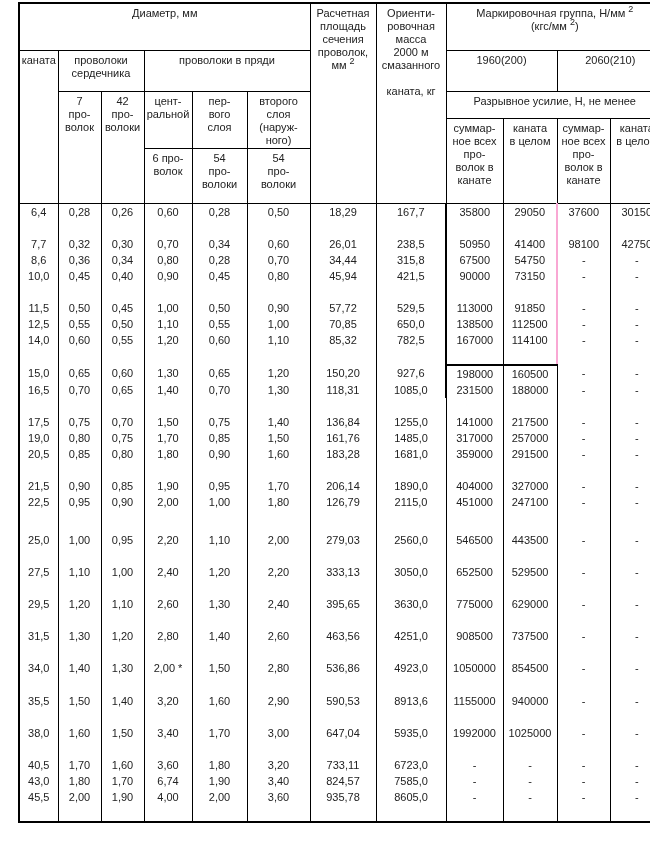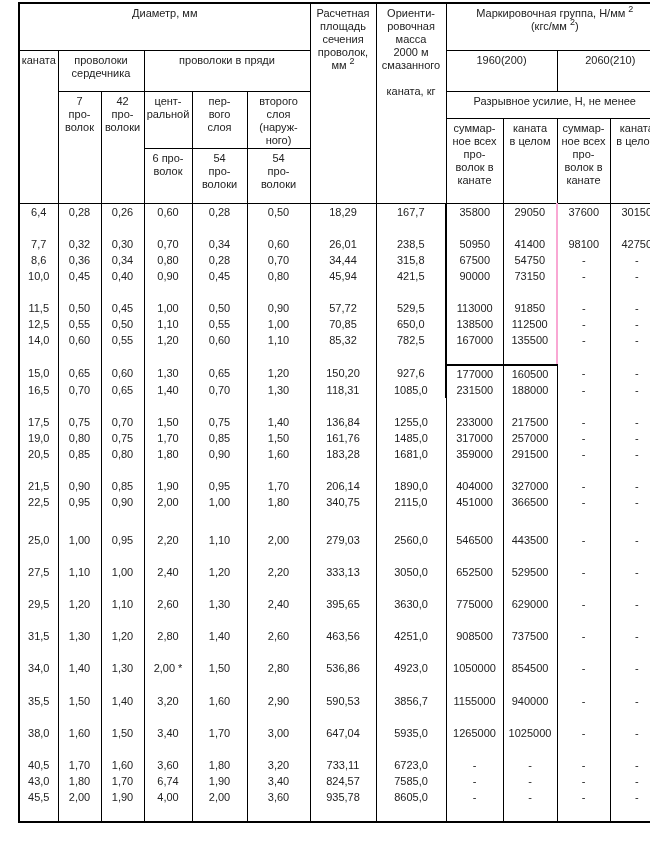--- a/index.html
+++ b/index.html
@@ -225,21 +225,21 @@
         <tr>
           <td>14,0</td>
           <td>0,60</td>
           <td>0,55</td>
           <td>1,20</td>
           <td>0,60</td>
           <td>1,10</td>
           <td>85,32</td>
           <td>782,5</td>
           <td class="bl">167000</td>
-          <td class="br">135500</td>
+          <td class="br">114100</td>
           <td>-</td>
           <td>-</td>
         </tr>
         <tr class="spacer" style="height: 13px;">
           <td></td>
           <td></td>
           <td></td>
           <td></td>
           <td></td>
           <td></td>
@@ -252,21 +252,21 @@
         </tr>
         <tr>
           <td>15,0</td>
           <td>0,65</td>
           <td>0,60</td>
           <td>1,30</td>
           <td>0,65</td>
           <td>1,20</td>
           <td>150,20</td>
           <td>927,6</td>
-          <td class="bl">177000</td>
+          <td class="bl">198000</td>
           <td>160500</td>
           <td>-</td>
           <td>-</td>
         </tr>
         <tr>
           <td>16,5</td>
           <td>0,70</td>
           <td>0,65</td>
           <td>1,40</td>
           <td>0,70</td>
@@ -294,21 +294,21 @@
         </tr>
         <tr>
           <td>17,5</td>
           <td>0,75</td>
           <td>0,70</td>
           <td>1,50</td>
           <td>0,75</td>
           <td>1,40</td>
           <td>136,84</td>
           <td>1255,0</td>
-          <td>233000</td>
+          <td>141000</td>
           <td>217500</td>
           <td>-</td>
           <td>-</td>
         </tr>
         <tr>
           <td>19,0</td>
           <td>0,80</td>
           <td>0,75</td>
           <td>1,70</td>
           <td>0,85</td>
@@ -362,24 +362,24 @@
           <td>-</td>
           <td>-</td>
         </tr>
         <tr>
           <td>22,5</td>
           <td>0,95</td>
           <td>0,90</td>
           <td>2,00</td>
           <td>1,00</td>
           <td>1,80</td>
-          <td>340,75</td>
+          <td>126,79</td>
           <td>2115,0</td>
           <td>451000</td>
-          <td>366500</td>
+          <td>247100</td>
           <td>-</td>
           <td>-</td>
         </tr>
         <tr class="spacer" style="height: 22px;">
           <td></td>
           <td></td>
           <td></td>
           <td></td>
           <td></td>
           <td></td>
@@ -531,21 +531,21 @@
           <td></td>
         </tr>
         <tr>
           <td>35,5</td>
           <td>1,50</td>
           <td>1,40</td>
           <td>3,20</td>
           <td>1,60</td>
           <td>2,90</td>
           <td>590,53</td>
-          <td>3856,7</td>
+          <td>8913,6</td>
           <td>1155000</td>
           <td>940000</td>
           <td>-</td>
           <td>-</td>
         </tr>
         <tr class="spacer" style="height: 16px;">
           <td></td>
           <td></td>
           <td></td>
           <td></td>
@@ -560,21 +560,21 @@
         </tr>
         <tr>
           <td>38,0</td>
           <td>1,60</td>
           <td>1,50</td>
           <td>3,40</td>
           <td>1,70</td>
           <td>3,00</td>
           <td>647,04</td>
           <td>5935,0</td>
-          <td>1265000</td>
+          <td>1992000</td>
           <td>1025000</td>
           <td>-</td>
           <td>-</td>
         </tr>
         <tr class="spacer" style="height: 13px;">
           <td></td>
           <td></td>
           <td></td>
           <td></td>
           <td></td>

